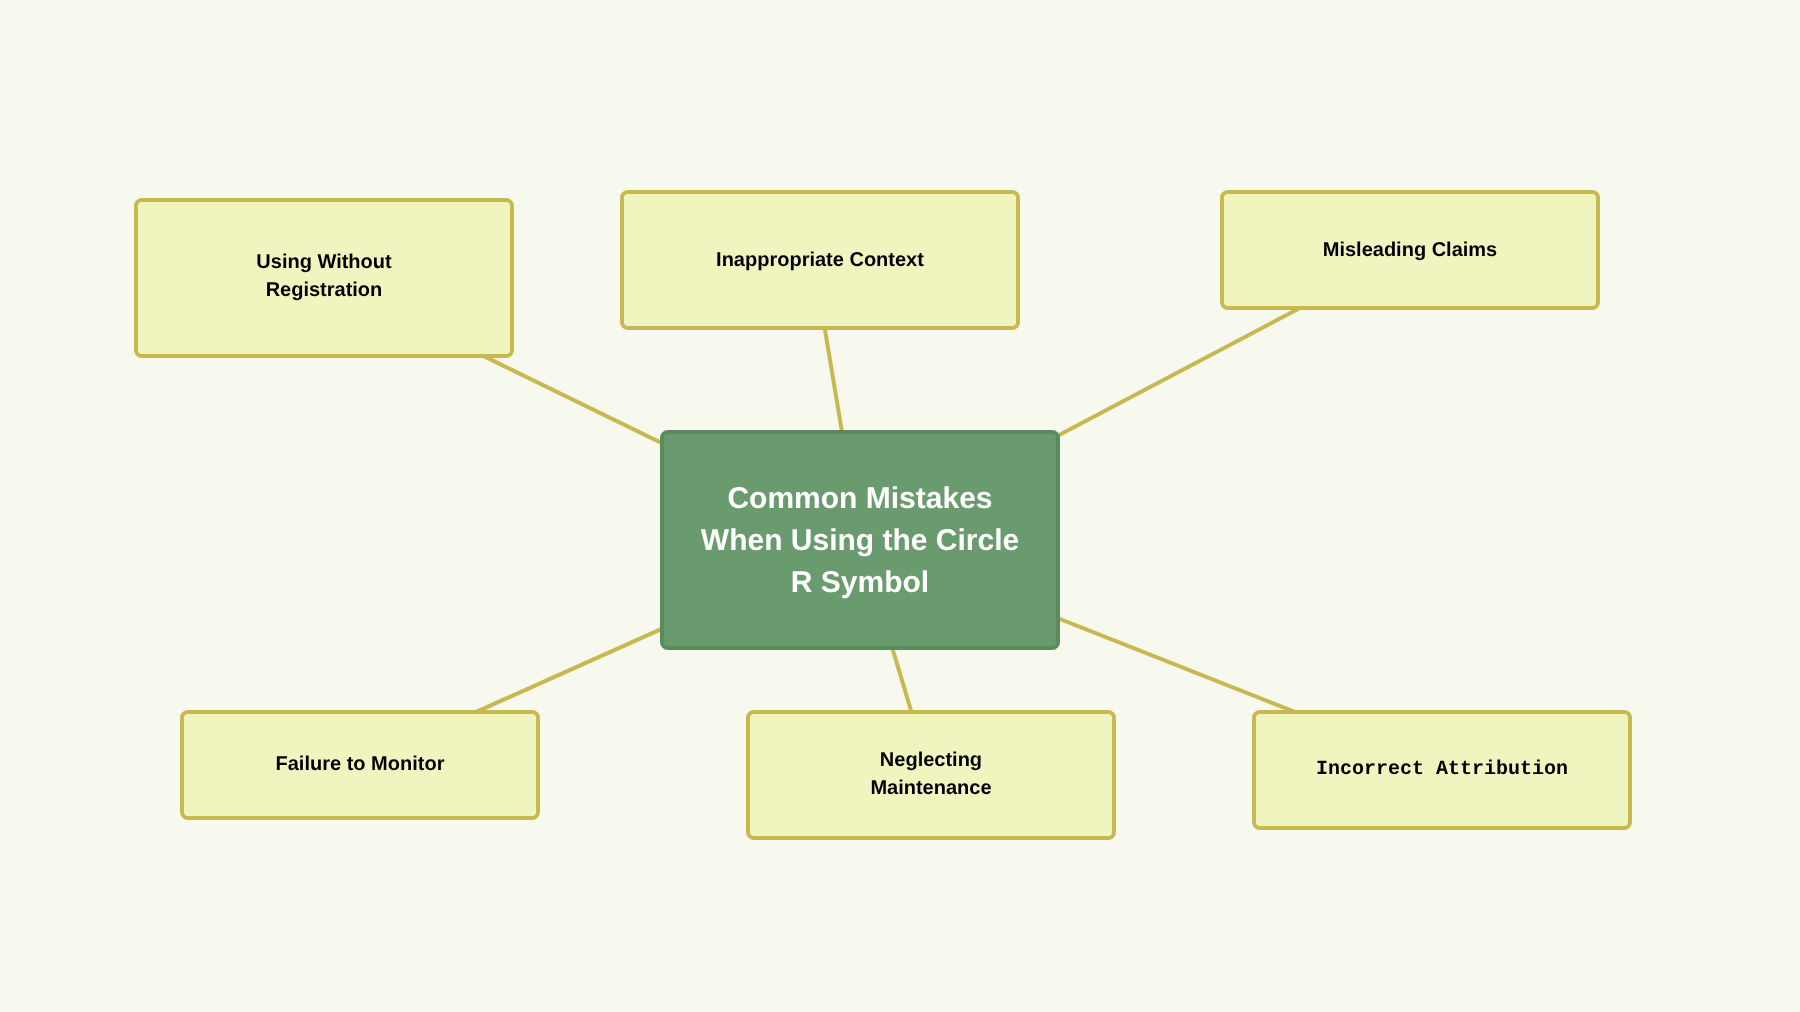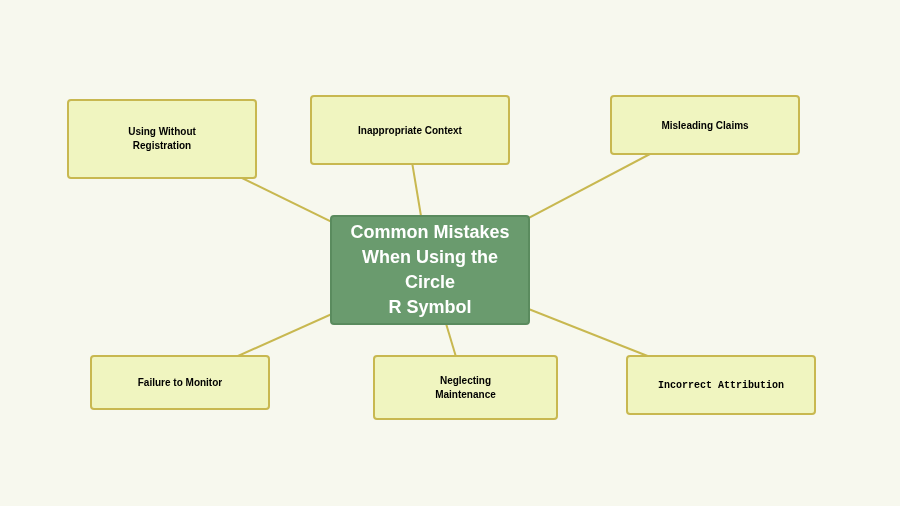--- a/index.html
+++ b/index.html
@@ -43,21 +43,21 @@
     .node-light {
       background-color: #f0f5c0;
       color: #000000;
       font-size: 10px;
     }
 
     .node-center {
       background-color: #6a9b6e;
       border-color: #5a8b5e;
       color: #ffffff;
-      font-size: 18px;
+      font-size: 15px;
       font-weight: bold;
     }
   </style>
 </head>
 <body>
 
 <div class="diagram-container">
 
   <svg class="lines">
 

